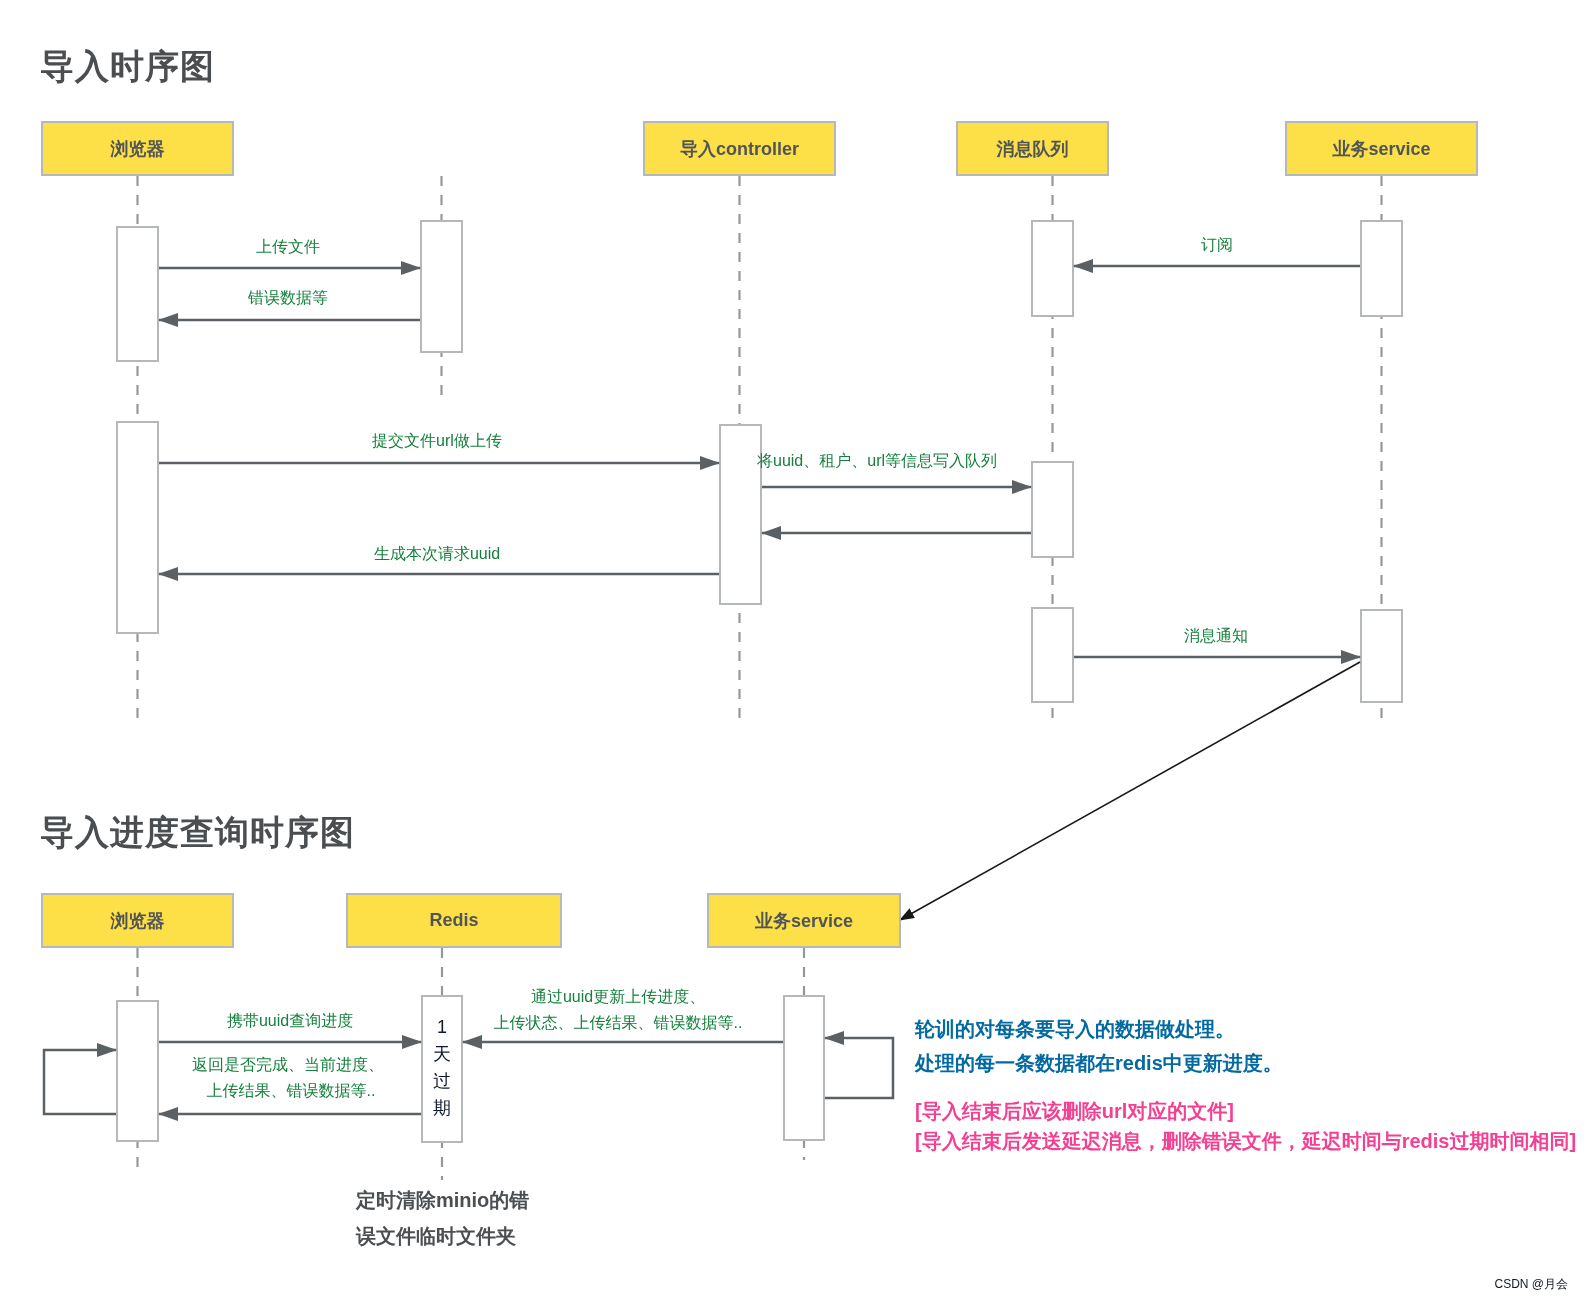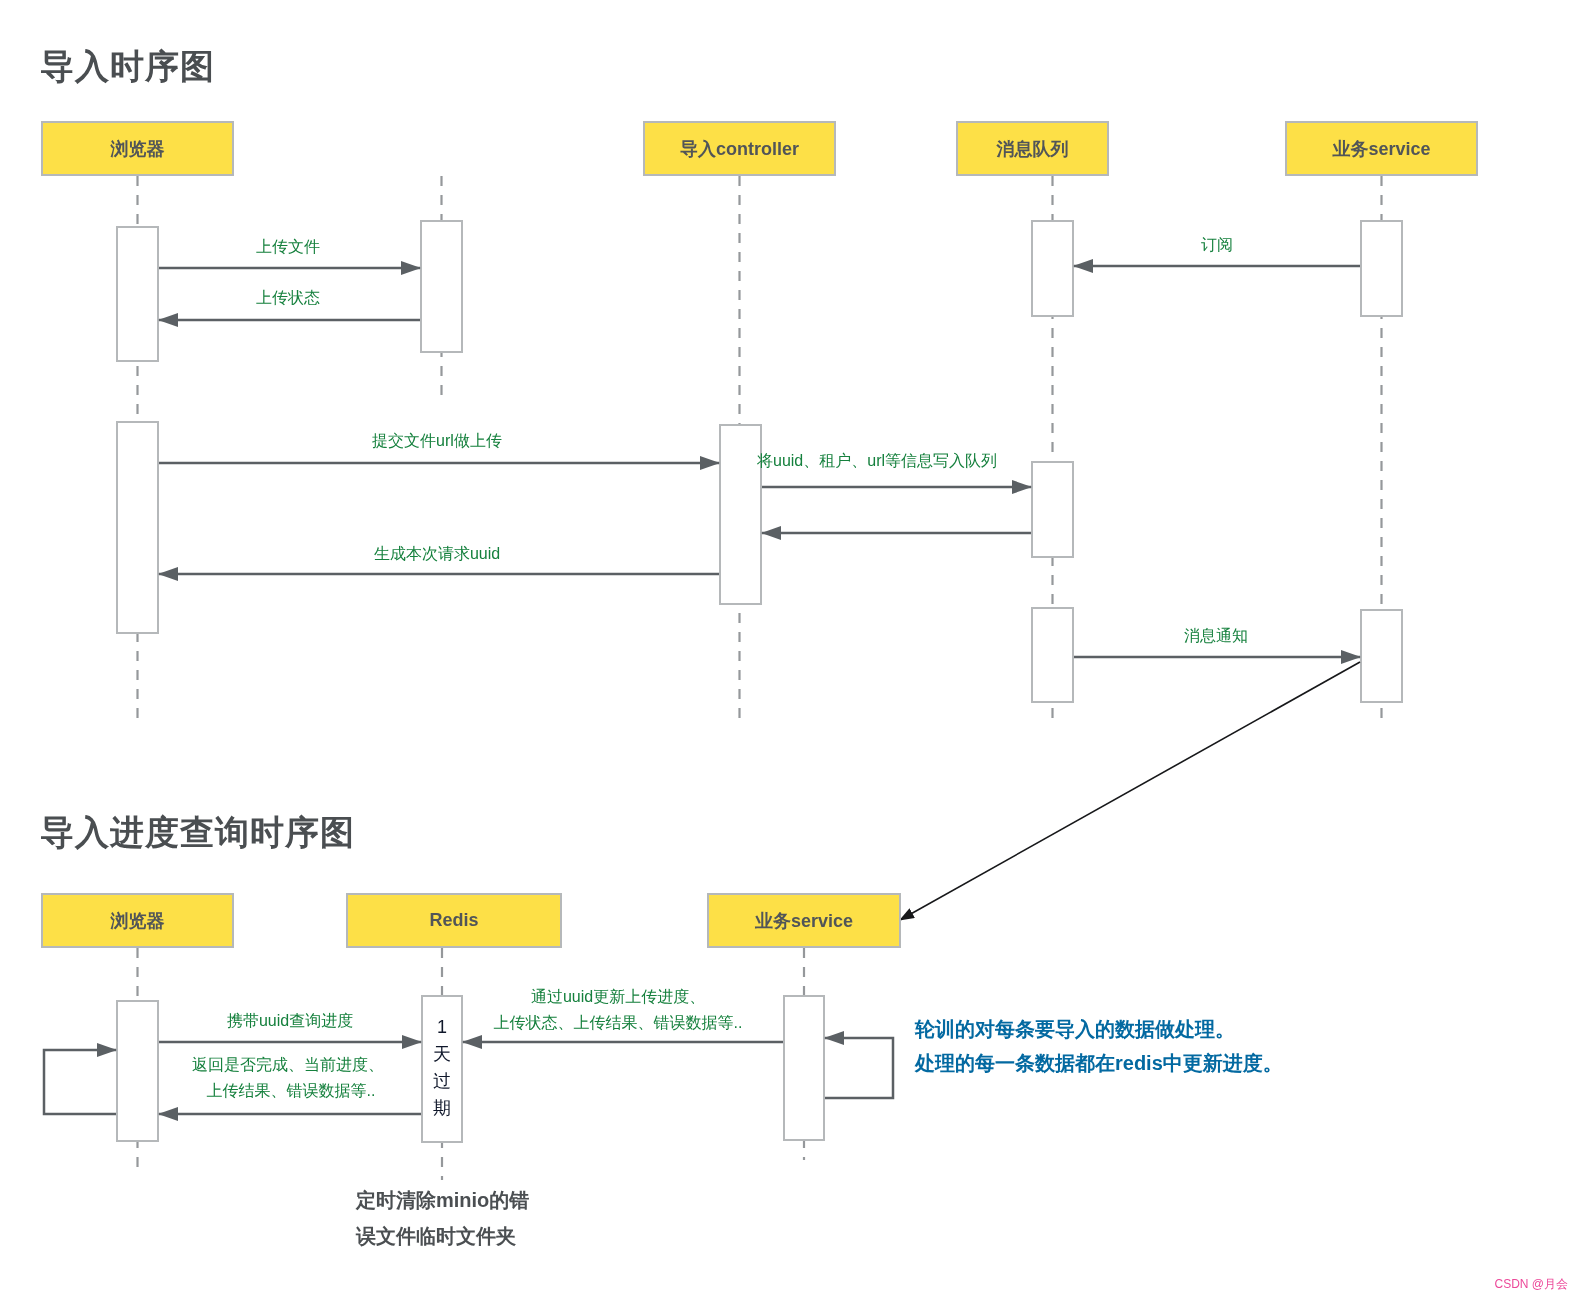--- a/index.html
+++ b/index.html
@@ -20,21 +20,21 @@
   .expire{
     position:absolute;width:24px;font-size:18px;line-height:27px;color:#0f172a;
     text-align:center;word-break:break-all;z-index:5;
   }
   .note-black{position:absolute;font-size:20px;font-weight:bold;color:#0369a1;white-space:nowrap;z-index:5;}
   .note-pink{position:absolute;font-size:20px;font-weight:bold;color:#f43f92;white-space:nowrap;z-index:5;}
   .note-cleanup{
     position:absolute;width:188px;font-size:20px;font-weight:bold;color:#4b4f52;
     line-height:36px;word-break:break-all;z-index:5;
   }
-  .watermark{position:absolute;font-size:12px;color:#ec4899;z-index:5;white-space:nowrap;}
+  .watermark{position:absolute;font-size:12px;color:#0f172a;z-index:5;white-space:nowrap;}
 </style>
 </head>
 <body>
 
 <div class="canvas">
 
   <svg class="layer" width="1594" height="1316">
     <g stroke="#95989b" stroke-width="2.2" stroke-dasharray="10 9">
       <line x1="137.5" y1="176" x2="137.5" y2="725"></line>
       <line x1="441.5" y1="176" x2="441.5" y2="395"></line>
@@ -107,33 +107,35 @@
       <span>浏览器</span>
     </div>
   <div class="p-box" style="left:346px;top:893px;width:216px">
       <span>Redis</span>
     </div>
   <div class="p-box" style="left:707px;top:893px;width:194px">
       <span>业务service</span>
     </div>
 
   <div class="msg c" style="left:288px;top:237px">上传文件</div>
-  <div class="msg c" style="left:288px;top:288px">上传状态</div>
+  <div class="msg c" style="left:288px;top:288px">错误数据等</div>
   <div class="msg c" style="left:1217px;top:235px">订阅</div>
   <div class="msg c" style="left:437px;top:431px">提交文件url做上传</div>
   <div class="msg" style="left:757px;top:451px">将uuid、租户、url等信息写入队列</div>
   <div class="msg c" style="left:437px;top:544px">生成本次请求uuid</div>
   <div class="msg c" style="left:1216px;top:626px">消息通知</div>
 
   <div class="msg c" style="left:290px;top:1011px">携带uuid查询进度</div>
   <div class="msg c" style="left:288px;top:1055px">返回是否完成、当前进度、</div>
   <div class="msg c" style="left:291px;top:1081px">上传结果、错误数据等..</div>
   <div class="msg c" style="left:618px;top:987px">通过uuid更新上传进度、</div>
   <div class="msg c" style="left:618px;top:1013px">上传状态、上传结果、错误数据等..</div>
   <div class="expire" style="left:430px;top:1014px">1天过期</div>
 
   <div class="note-black" style="left:915px;top:1016px">轮训的对每条要导入的数据做处理。</div>
   <div class="note-black" style="left:915px;top:1050px">处理的每一条数据都在redis中更新进度。</div>
+  <div class="note-pink" style="left:915px;top:1098px">[导入结束后应该删除url对应的文件]</div>
+  <div class="note-pink" style="left:915px;top:1128px">[导入结束后发送延迟消息，删除错误文件，延迟时间与redis过期时间相同]</div>
   <div class="note-cleanup" style="left:356px;top:1182px">定时清除minio的错误文件临时文件夹</div>
 
   <div class="watermark" style="right:26px;top:1276px">CSDN @月会</div>
 
 </div>
 
 </body></html>

